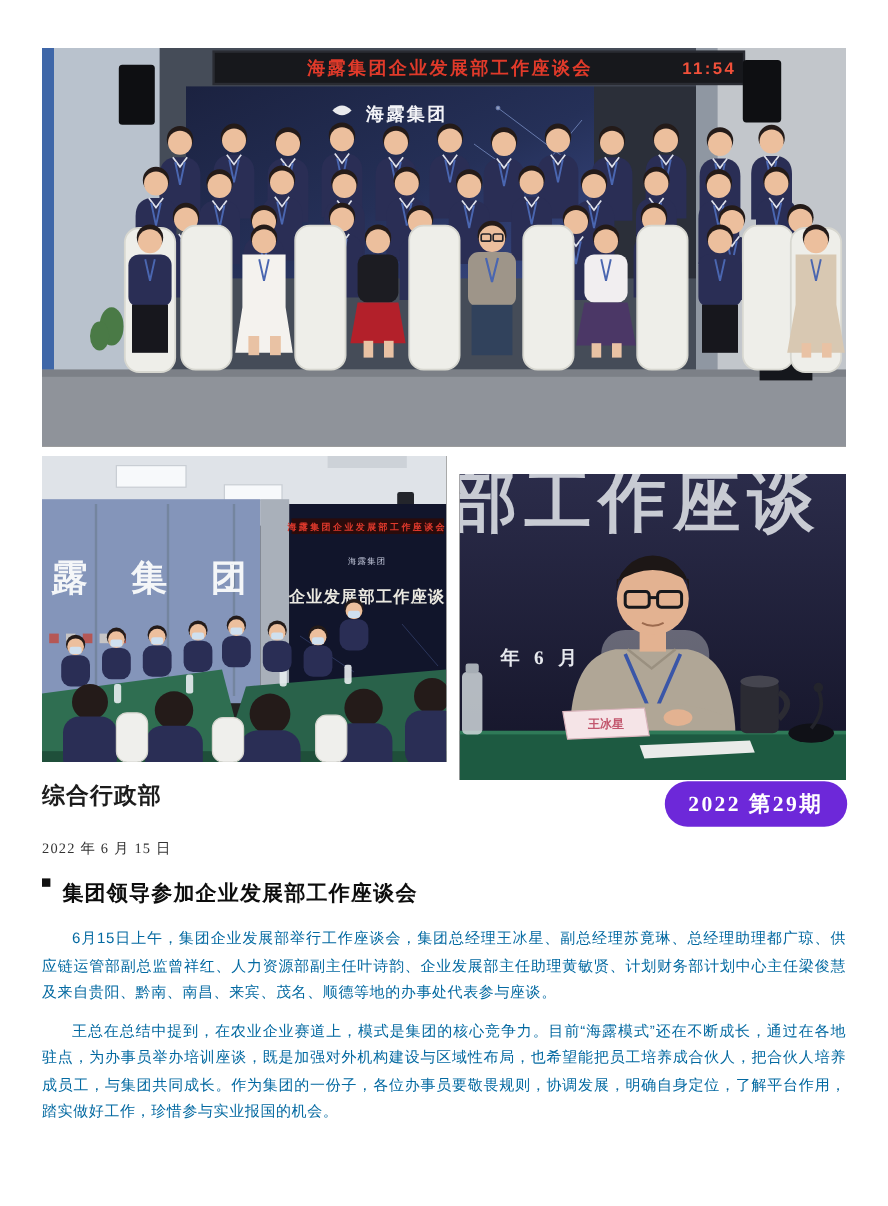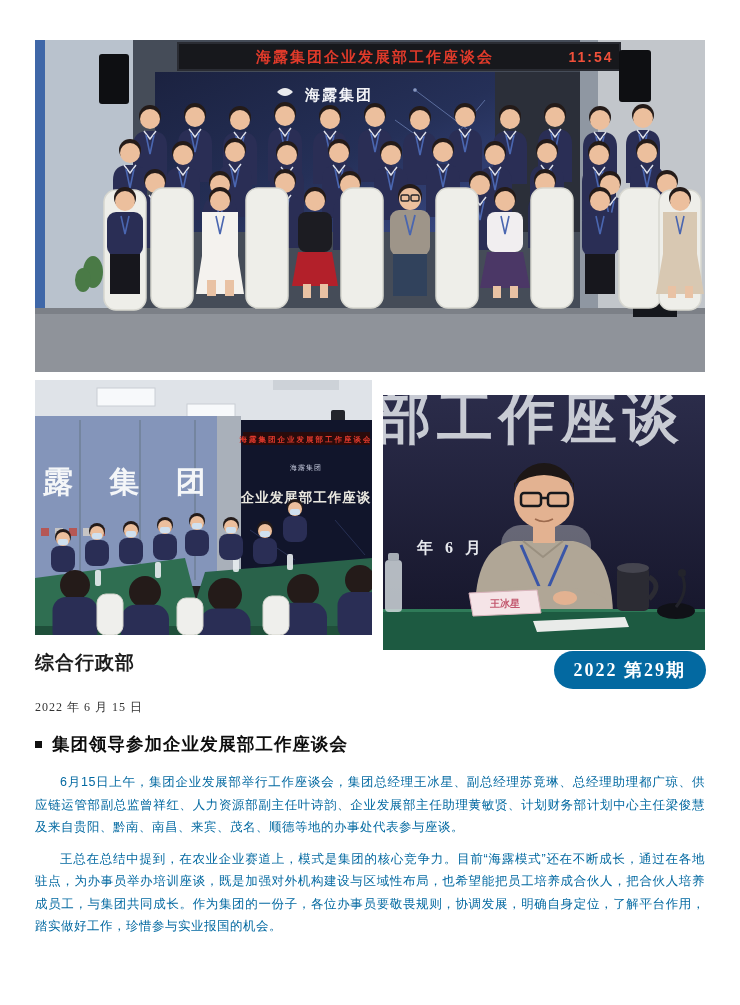--- a/index.html
+++ b/index.html
@@ -9,26 +9,26 @@
   .photo{position:absolute;overflow:hidden;background:#222;}
   .photo-main{left:35px;top:40px;width:670px;height:332px;}
   .photo-meeting{left:35px;top:380px;width:337px;height:255px;}
   .photo-speaker{left:383px;top:395px;width:322px;height:255px;}
   .photo svg{display:block;width:100%;height:100%;}
 
   .masthead{position:absolute;left:35px;top:650px;}
   .dept{font-family:Liberation Serif, serif;font-weight:bold;font-size:19px;color:#1c1c1c;letter-spacing:1px;}
   .pubdate{font-family:"Liberation Serif",serif;font-size:12px;color:#333;margin-top:23px;letter-spacing:1px;}
 
-  .issue-badge{position:absolute;right:34px;top:651px;background:#0369a1;color:#ffffff;
+  .issue-badge{position:absolute;right:34px;top:651px;background:#6d28d9;color:#ffffff;
     font-family:"Liberation Serif",serif;font-weight:bold;font-size:18px;letter-spacing:2px;
     padding:7px 20px;border-radius:20px;}
 
   .article{position:absolute;left:35px;top:732px;width:670px;}
-  .article-title{display:flex;align-items:center;font-size:17.5px;font-weight:bold;color:#0d0d0d;letter-spacing:1px;}
+  .article-title{display:flex;align-items:flex-start;font-size:17.5px;font-weight:bold;color:#0d0d0d;letter-spacing:1px;}
   .bullet{width:7px;height:7px;background:#111;margin-right:10px;flex:0 0 auto;}
   .article p{margin:0 0 9px 0;font-size:12.5px;line-height:22.5px;color:#0369a1;
     text-align:justify;text-indent:2em;letter-spacing:0.5px;}
   .article p:first-of-type{margin-top:15px;}
 
   .led-text{font-weight:bold;letter-spacing:2px;}
 </style>
 </head>
 <body>
 

